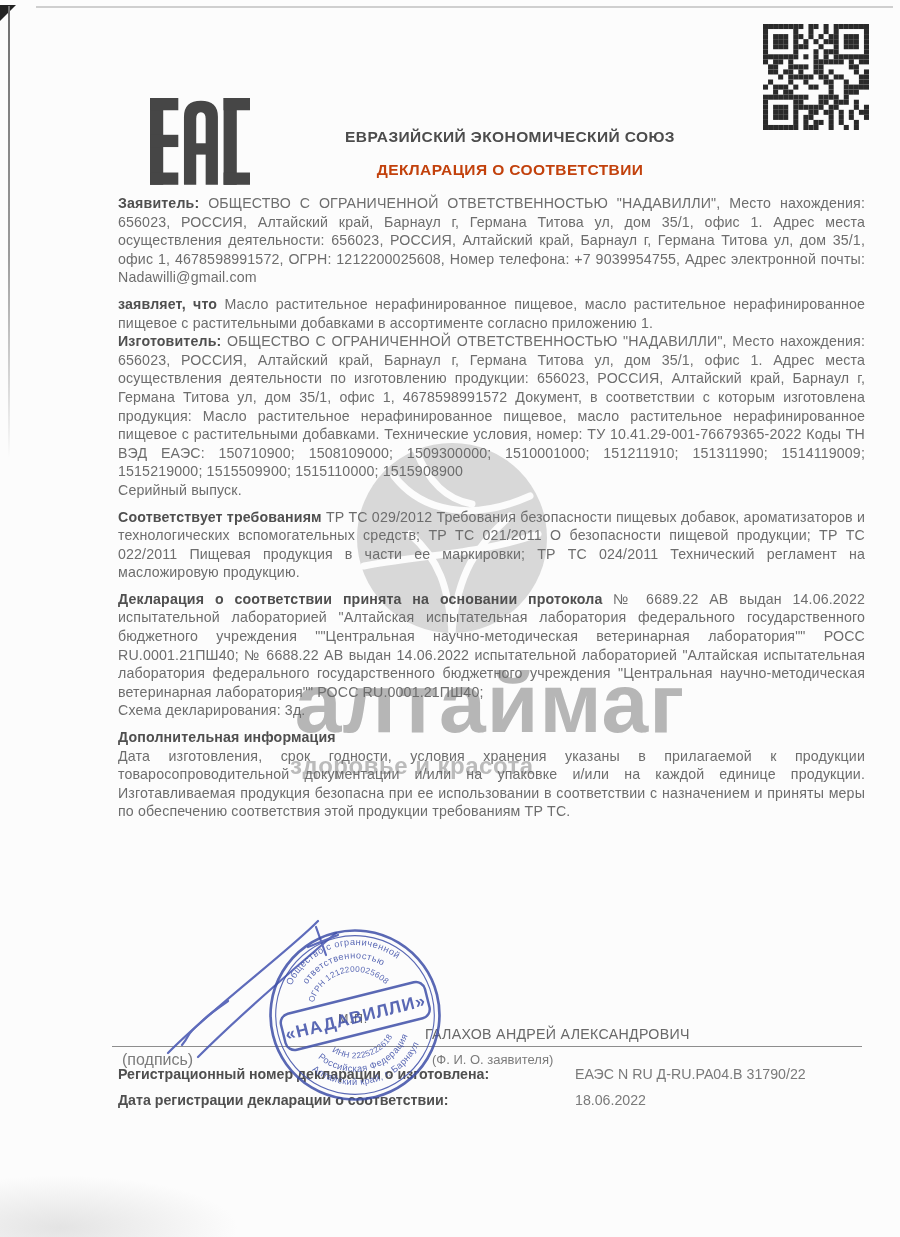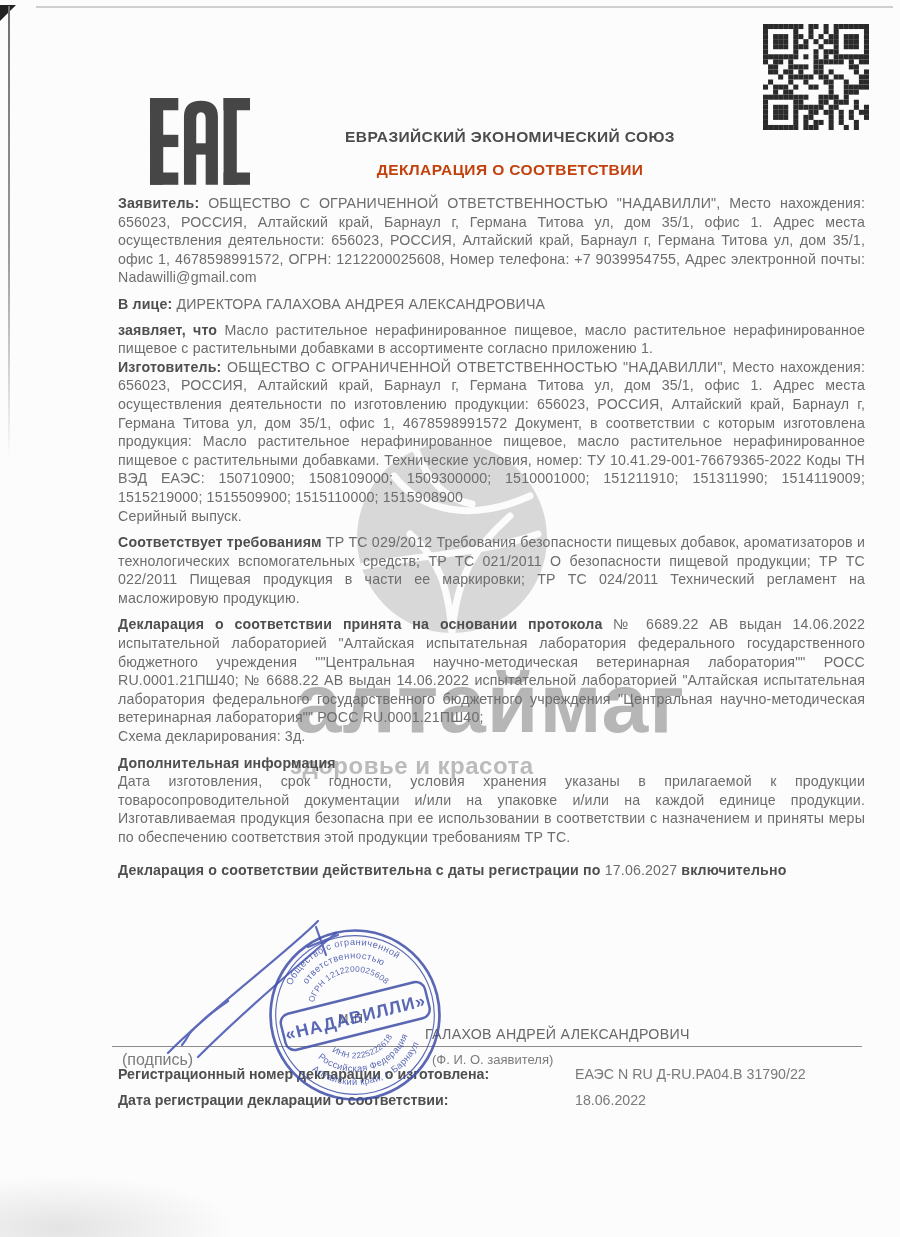--- a/index.html
+++ b/index.html
@@ -335,35 +335,33 @@
     <path d="M42,38 C70,74 120,84 178,58"></path>
     <path d="M64,12 C76,44 96,62 120,66"></path>
   </g>
 </svg>
 <div class="wm-brand">алтаймаг</div>
 <div class="wm-tag">здоровье и красота</div>
 
 <div id="content">
   <p class="mb8"><span class="b">Заявитель:</span><span> ОБЩЕСТВО С ОГРАНИЧЕННОЙ ОТВЕТСТВЕННОСТЬЮ "НАДАВИЛЛИ", Место нахождения: 656023, РОССИЯ, Алтайский край, Барнаул г, Германа Титова ул, дом 35/1, офис 1. Адрес места осуществления деятельности: 656023, РОССИЯ, Алтайский край, Барнаул г, Германа Титова ул, дом 35/1, офис 1, 4678598991572, ОГРН: 1212200025608, Номер телефона: +7 9039954755, Адрес электронной почты: Nadawilli@gmail.com</span></p>
 
-  <p class="mb7"><span class="b">В лице:</span><span> ДИРЕКТОРА ГАЛАХОВА АНДРЕЯ АЛЕКСАНДРОВИЧА</span></p>
 
   <p><span class="b">заявляет, что</span><span> Масло растительное нерафинированное пищевое, масло растительное нерафинированное пищевое с растительными добавками в ассортименте согласно приложению 1.</span></p>
   <p><span class="b">Изготовитель:</span><span> ОБЩЕСТВО С ОГРАНИЧЕННОЙ ОТВЕТСТВЕННОСТЬЮ "НАДАВИЛЛИ", Место нахождения: 656023, РОССИЯ, Алтайский край, Барнаул г, Германа Титова ул, дом 35/1, офис 1. Адрес места осуществления деятельности по изготовлению продукции: 656023, РОССИЯ, Алтайский край, Барнаул г, Германа Титова ул, дом 35/1, офис 1, 4678598991572 Документ, в соответствии с которым изготовлена продукция: Масло растительное нерафинированное пищевое, масло растительное нерафинированное пищевое с растительными добавками. Технические условия, номер: ТУ 10.41.29-001-76679365-2022 Коды ТН ВЭД ЕАЭС: 150710900; 1508109000; 1509300000; 1510001000; 151211910; 151311990; 1514119009; 1515219000; 1515509900; 1515110000; 1515908900</span></p>
   <p class="mb8">Серийный выпуск.</p>
 
   <p class="mb8"><span class="b">Соответствует требованиям</span><span> ТР ТС 029/2012 Требования безопасности пищевых добавок, ароматизаторов и технологических вспомогательных средств; ТР ТС 021/2011 О безопасности пищевой продукции; ТР ТС 022/2011 Пищевая продукция в части ее маркировки; ТР ТС 024/2011 Технический регламент на масложировую продукцию.</span></p>
 
   <p><span class="b">Декларация о соответствии принята на основании протокола</span><span> № 6689.22 АВ выдан 14.06.2022 испытательной лабораторией "Алтайская испытательная лаборатория федерального государственного бюджетного учреждения ""Центральная научно-методическая ветеринарная лаборатория"" РОСС RU.0001.21ПШ40; № 6688.22 АВ выдан 14.06.2022 испытательной лабораторией "Алтайская испытательная лаборатория федерального государственного бюджетного учреждения "Центральная научно-методическая ветеринарная лаборатория"" РОСС RU.0001.21ПШ40;</span></p>
   <p class="mb8">Схема декларирования: 3д.</p>
 
   <p class="b">Дополнительная информация</p>
   <p class="mb14">Дата изготовления, срок годности, условия хранения указаны в прилагаемой к продукции товаросопроводительной документации и/или на упаковке и/или на каждой единице продукции. Изготавливаемая продукция безопасна при ее использовании в соответствии с назначением и приняты меры по обеспечению соответствия этой продукции требованиям ТР ТС.</p>
 
-  <p class="mt4"><span class="b">Декларация о соответствии действительна с даты регистрации по</span><span> 17.06.2027 </span><span class="b">включительно</span></p>
 </div>
 
 <svg class="sig-svg" viewBox="0 0 310 150">
   <g fill="none" stroke="#4d5cb4" stroke-width="2.2" stroke-linecap="round" opacity="0.9">
     <path d="M28,138 C70,95 150,35 178,6"></path>
     <path d="M58,142 C100,100 170,40 196,18"></path>
     <path d="M42,130 C52,118 44,122 60,108 C70,98 80,92 88,86"></path>
     <path d="M176,12 L186,40"></path>
     <path d="M168,32 L198,20"></path>
   </g>

